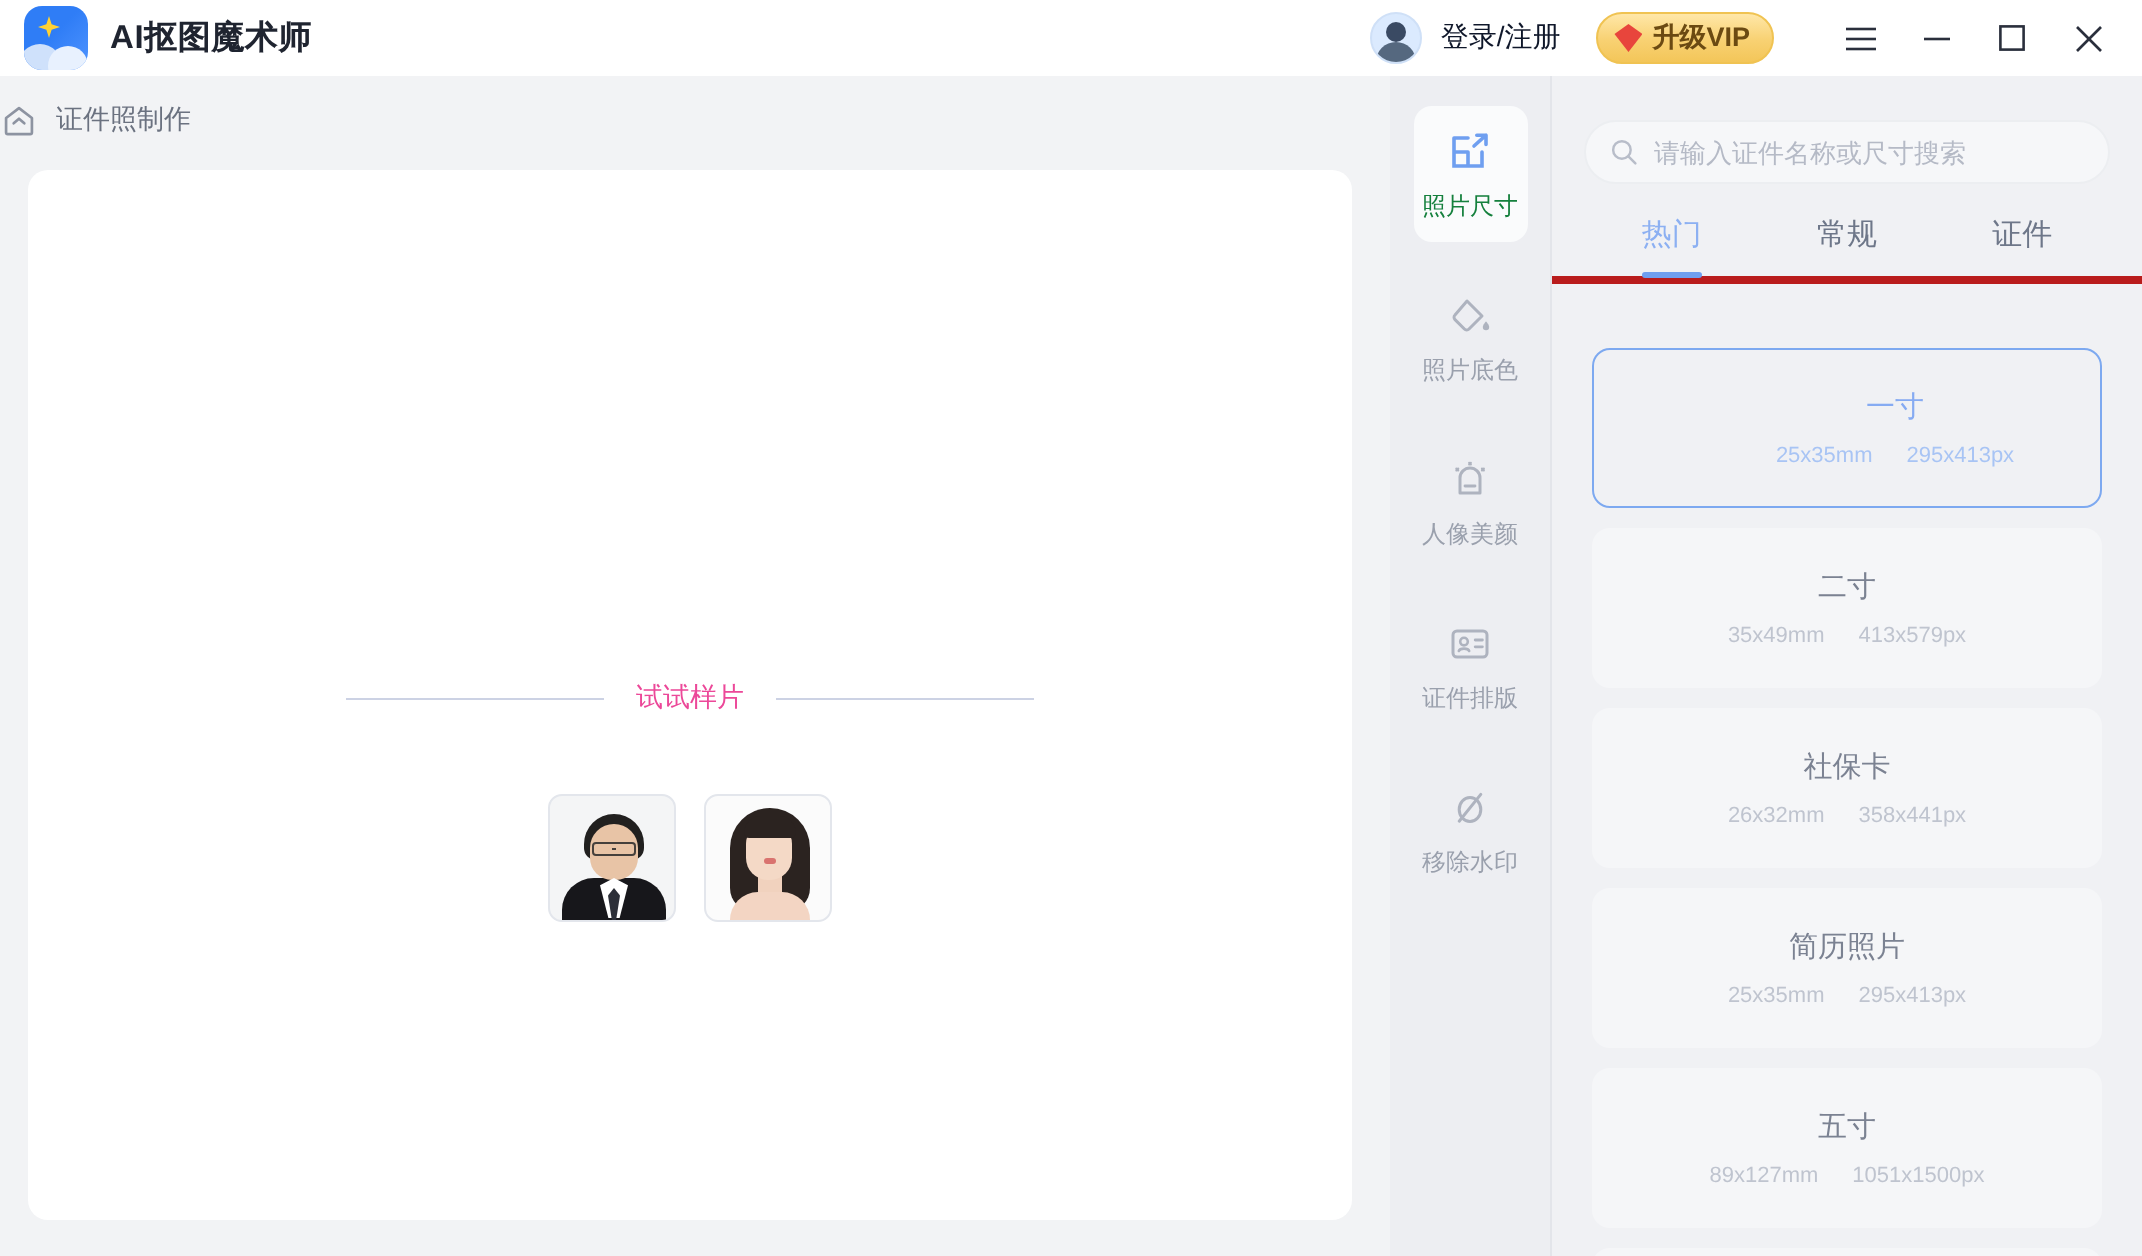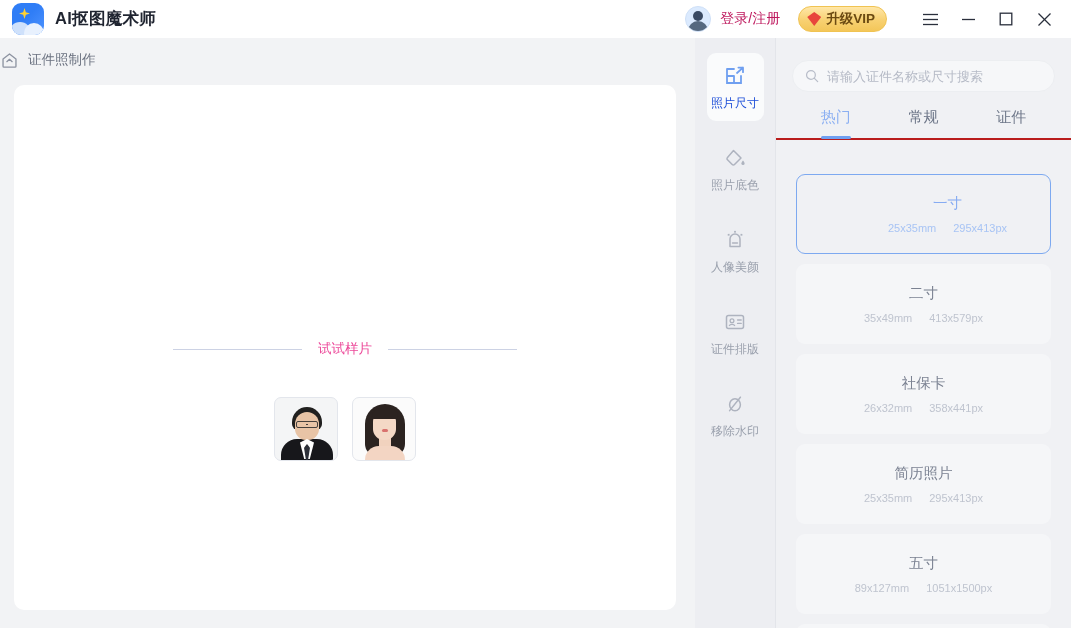--- a/index.html
+++ b/index.html
@@ -38,21 +38,21 @@
     margin-left: 11px; font-size: 16.5px; font-weight: bold; color: #1f2430;
     letter-spacing: .3px;
   }
   .tb-right { margin-left: auto; display: flex; align-items: center; height: 38px; }
   .avatar {
     width: 26px; height: 26px; border-radius: 50%; overflow: hidden; position: relative;
     background: #dbeafe; border: 1px solid #cfe0f7; flex: none;
   }
   .avatar .head { position:absolute; width: 10px; height: 10px; border-radius:50%; background:#3a4a63; left: 7px; top: 4px; }
   .avatar .body { position:absolute; width: 20px; height: 12px; border-radius: 10px 10px 0 0; background:#55687f; left: 2px; top: 14px; }
-  .login-text { margin-left: 9px; font-size: 14px; color: #be185d; }
+  .login-text { margin-left: 9px; font-size: 14px; color: #0f172a; }
   .vip-btn {
     margin-left: 18px; height: 26px; padding: 0 11px 0 8px; border-radius: 13px;
     background: linear-gradient(180deg,#ffe7a8 0%,#f8d172 55%,#f3c659 100%);
     display: flex; align-items: center; gap: 5px; cursor: pointer;
     border: 1px solid #f0c352;
   }
   .vip-gem { width: 14px; height: 14px; position: relative; }
   .vip-gem i {
     position: absolute; inset: 0; background: #e8453c; border-radius: 3px;
     clip-path: polygon(50% 0%, 100% 36%, 50% 100%, 0% 36%);
@@ -124,39 +124,39 @@
     background: #edeef2; border-right: 1px solid #e3e5ea;
   }
   .rail-item {
     width: 57px; margin: 0 auto; padding: 11px 0 9px; border-radius: 9px;
     display: flex; flex-direction: column; align-items: center; gap: 7px; cursor: pointer;
   }
   .rail-item.first { margin-top: 15px; }
   .rail-item + .rail-item { margin-top: 14px; }
   .rail-item.active { background: #fafbfc; }
   .rail-label { font-size: 12px; color: #9aa0ad; white-space: nowrap; }
-  .rail-item.active .rail-label { color: #1d4ed8; }
+  .rail-item.active .rail-label { color: #15803d; }
 
   
   .right-panel {
     position: absolute; left: 776px; top: 38px; width: 295px; height: 590px;
     background: #f0f1f4;
   }
   .search-box {
     margin: 22px 16px 0; height: 32px; border-radius: 16px; background: #f6f7f9;
     display: flex; align-items: center; padding: 0 12px; gap: 8px;
     border: 1px solid #eceef1;
   }
   .search-input {
     border: none; outline: none; background: transparent; flex: 1;
     font-size: 13px; color: #4b5162; font-family: inherit;
   }
   .search-input::placeholder { color: #b5bac6; }
   .tabs {
-    margin-top: 16px; display: flex; border-bottom: 2px solid #b91c1c;
+    margin-top: 16px; display: flex; border-bottom: 4px solid #b91c1c;
     padding: 0 16px;
   }
   .tab {
     flex: 1; text-align: center; font-size: 15px; color: #6e7789;
     padding-bottom: 11px; position: relative; cursor: pointer;
   }
   .tab.active { color: #8cb0f2; }
   .tab.active::after {
     content: ''; position: absolute; left: 50%; transform: translateX(-50%);
     bottom: -1px; width: 30px; height: 3.5px; border-radius: 2px; background: #6f9ff0;

